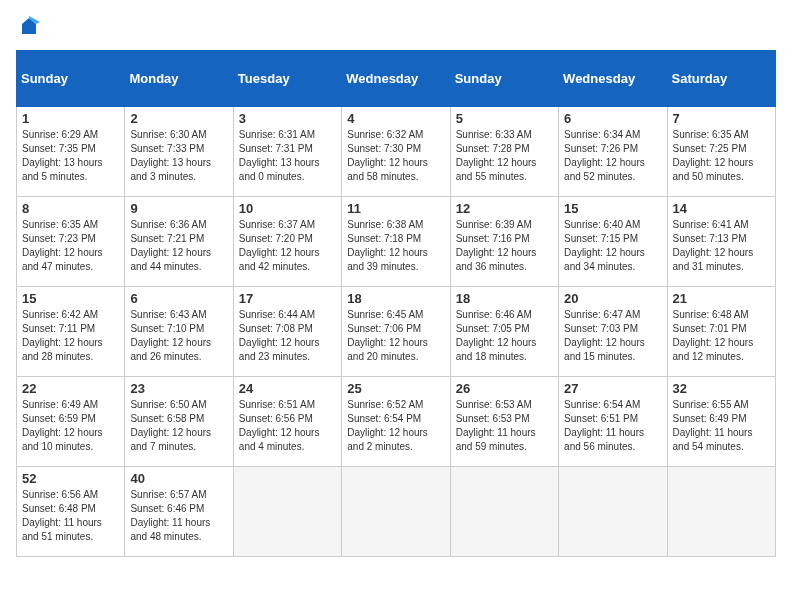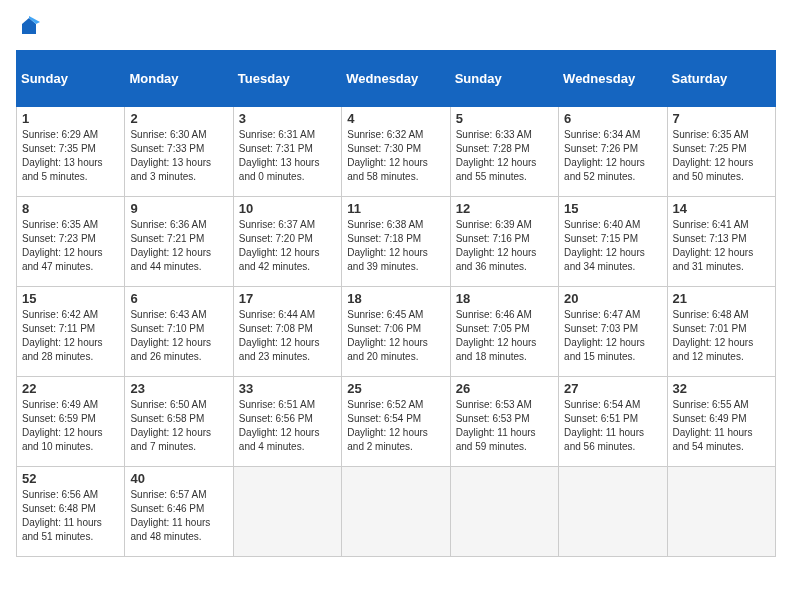--- a/index.html
+++ b/index.html
@@ -214,21 +214,21 @@
       <tr>
         <td>
           <span class="day-number">22</span>
           <div class="day-info">Sunrise: 6:49 AM<br>Sunset: 6:59 PM<br>Daylight: 12 hours and 10 minutes.</div>
         </td>
         <td>
           <span class="day-number">23</span>
           <div class="day-info">Sunrise: 6:50 AM<br>Sunset: 6:58 PM<br>Daylight: 12 hours and 7 minutes.</div>
         </td>
         <td>
-          <span class="day-number">33</span>
+          <span class="day-number">24</span>
           <div class="day-info">Sunrise: 6:51 AM<br>Sunset: 6:56 PM<br>Daylight: 12 hours and 4 minutes.</div>
         </td>
         <td>
           <span class="day-number">25</span>
           <div class="day-info">Sunrise: 6:52 AM<br>Sunset: 6:54 PM<br>Daylight: 12 hours and 2 minutes.</div>
         </td>
         <td>
           <span class="day-number">26</span>
           <div class="day-info">Sunrise: 6:53 AM<br>Sunset: 6:53 PM<br>Daylight: 11 hours and 59 minutes.</div>
         </td>

